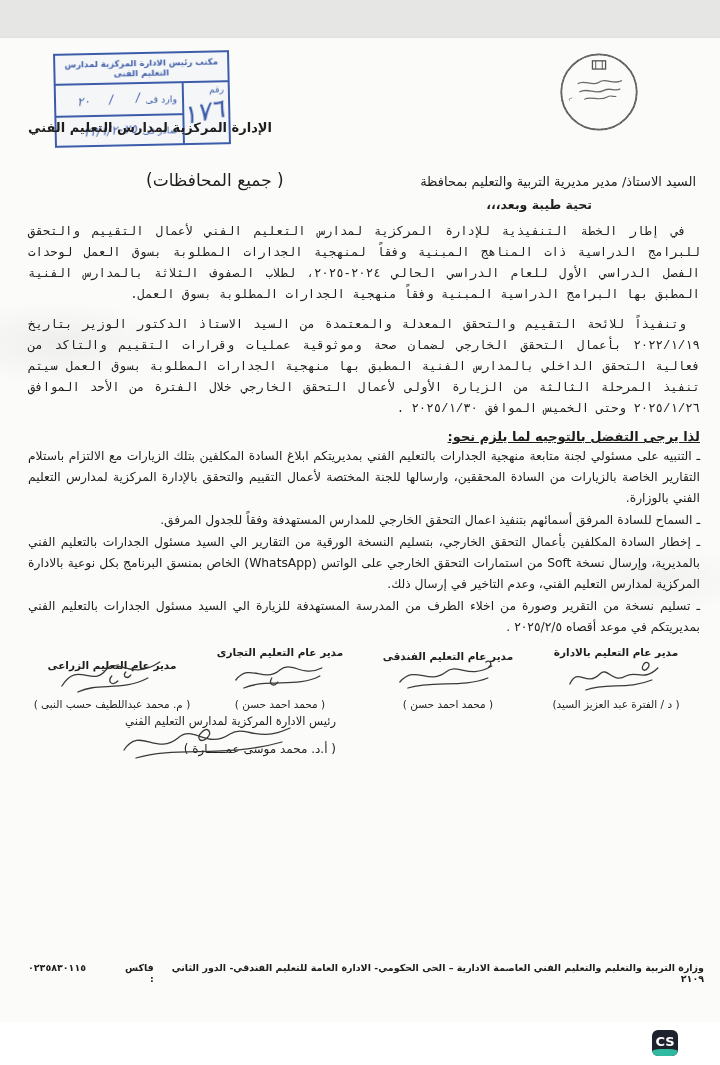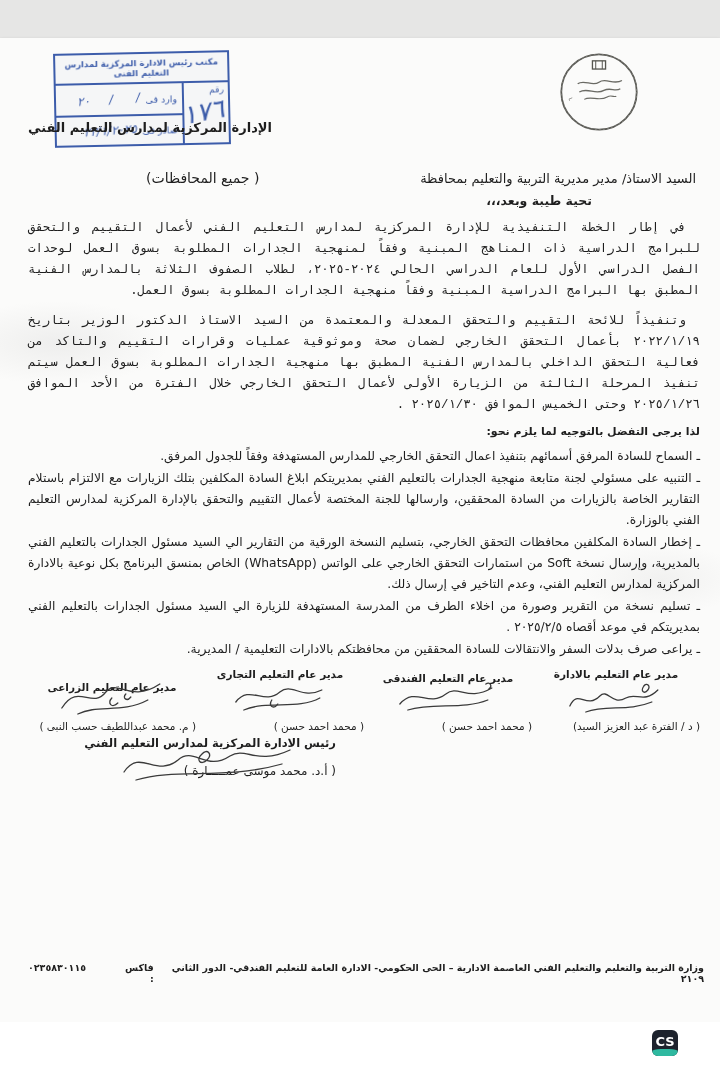--- a/index.html
+++ b/index.html
@@ -40,41 +40,41 @@
   .stamp-row { display:flex; align-items:center; gap:6px; padding:4px 5px; font-size:9.5px; min-height:30px; }
   .stamp-row + .stamp-row { border-top:2px solid #3c5caa; }
   .stamp-hw { font-style:italic; font-size:12px; white-space:pre; transform:rotate(-3deg); }
 
   .seal { position:absolute; left:530px; top:13px; width:82px; height:82px; }
   .dept-title { position:absolute; top:82px; left:0; font-size:13px; font-weight:bold; }
 
   
   .addressee-row { display:flex; justify-content:space-between; align-items:baseline; padding:4px 4px 0 118px; }
   .addressee-line { font-size:13px; }
-  .addressee-scope { font-size:14px; }
+  .addressee-scope { font-size:17px; }
   .greeting { font-size:12.5px; font-weight:bold; margin:7px 108px 0 0; }
 
   
   .body-text { margin-top:10px; }
   .para { font-size:12.3px; line-height:21px; text-align:justify; text-indent:14px; margin-bottom:9px;font-family:Liberation Mono, monospace; }
-  .directive { font-size:11px; font-weight:bold; margin:4px 0 8px; }
+  .directive { font-size:13px; font-weight:bold; text-decoration:underline; margin:4px 0 2px; }
   .bullet { font-size:12.3px; line-height:21px; text-align:justify; margin-bottom:1px; }
   .closing { text-align:center; font-size:13px; font-weight:bold; margin:9px 40px 4px 0; }
 
   
   .directors { display:flex; direction:rtl; margin-top:8px; }
   .director { flex:1; position:relative; height:66px; text-align:center; }
   .director .title { font-size:10.5px; font-weight:bold; white-space:nowrap; }
   .director:nth-child(2) .title { margin-top:4px; }
   .director:nth-child(4) .title { margin-top:13px; }
-  .director .name { position:absolute; bottom:2px; right:0; left:0; font-size:10.5px; white-space:nowrap;text-align:right; }
+  .director .name { position:absolute; bottom:2px; right:0; left:0; font-size:10.5px; white-space:nowrap; }
   .director svg { position:absolute; top:8px; left:12%; width:76%; height:44px; }
 
   .head-sign { width:290px; margin:2px auto 0 18px; position:relative; }
-  .head-sign .title { font-size:11.5px; font-weight:bold; }
+  .head-sign .title { font-size:11.5px; font-weight:normal; }
   .head-sign .name { font-size:12px; margin-top:14px; }
   .head-sign svg { position:absolute; top:2px; right:30px; width:200px; height:52px; }
 
   .sig-stroke { fill:none; stroke:#3a3a3a; stroke-width:1.3; stroke-linecap:round; }
 
   
   .page-footer { position:absolute; bottom:38px; left:28px; right:16px; display:flex; direction:rtl; justify-content:space-between; align-items:baseline; font-size:9.5px; font-weight:bold; }
   .fax-group { display:inline-flex; direction:rtl; gap:34px; }
 
   
@@ -137,25 +137,24 @@
     <div class="addressee-row">
       <span class="addressee-line">السيد الاستاذ/ مدير مديرية التربية والتعليم بمحافظة</span>
       <span class="addressee-scope">( جميع المحافظات)</span>
     </div>
     <div class="greeting">تحية طيبة وبعد،،،</div>
 
     <div class="body-text">
       <p class="para">في إطار الخطة التنفيذية للإدارة المركزية لمدارس التعليم الفني لأعمال التقييم والتحقق للبرامج الدراسية ذات المناهج المبنية وفقاً لمنهجية الجدارات المطلوبة بسوق العمل لوحدات الفصل الدراسي  الأول  للعام الدراسي الحالي ٢٠٢٤-٢٠٢٥، لطلاب الصفوف الثلاثة بالمدارس الفنية المطبق بها البرامج الدراسية المبنية وفقاً منهجية الجدارات المطلوبة بسوق العمل.</p>
       <p class="para">وتنفيذاً للائحة التقييم والتحقق المعدلة والمعتمدة من السيد الاستاذ الدكتور الوزير بتاريخ ٢٠٢٢/١/١٩ بأعمال التحقق الخارجي لضمان صحة وموثوقية عمليات وقرارات التقييم والتاكد من فعالية التحقق الداخلي بالمدارس الفنية المطبق بها منهجية الجدارات المطلوبة بسوق العمل سيتم تنفيذ المرحلة الثالثة من الزيارة الأولى لأعمال التحقق الخارجي خلال الفترة من الأحد الموافق ٢٠٢٥/١/٢٦ وحتى الخميس الموافق ٢٠٢٥/١/٣٠ .</p>
       <div class="directive">لذا يرجى التفضل بالتوجيه لما يلزم نحو:</div>
+      <div class="bullet">ـ التنبيه على مسئولي لجنة متابعة منهجية الجدارات بالتعليم الفني بمديريتكم ابلاغ السادة المكلفين بتلك الزيارات مع الالتزام باستلام التقارير الخاصة بالزيارات من السادة المحققين، وارسالها للجنة المختصة لأعمال التقييم والتحقق بالإدارة المركزية لمدارس التعليم الفني بالوزارة.</div>
       <div class="bullet">ـ السماح للسادة المرفق أسمائهم بتنفيذ اعمال التحقق الخارجي للمدارس المستهدفة وفقاً للجدول المرفق.</div>
-      <div class="bullet">ـ التنبيه على مسئولي لجنة متابعة منهجية الجدارات بالتعليم الفني بمديريتكم ابلاغ السادة المكلفين بتلك الزيارات مع الالتزام باستلام التقارير الخاصة بالزيارات من السادة المحققين، وارسالها للجنة المختصة لأعمال التقييم والتحقق بالإدارة المركزية لمدارس التعليم الفني بالوزارة.</div>
-      <div class="bullet">ـ إخطار السادة المكلفين محافظات التحقق الخارجي، بتسليم النسخة الورقية من التقارير الي السيد مسئول الجدارات بالتعليم الفني بالمديرية، وإرسال نسخة Soft من استمارات التحقق الخارجي على الواتس (WhatsApp) الخاص بمنسق البرنامج بكل نوعية بالادارة المركزية لمدارس التعليم الفني، وعدم التاخير في إرسال ذلك.</div>
+      <div class="bullet">ـ إخطار السادة المكلفين بأعمال التحقق الخارجي، بتسليم النسخة الورقية من التقارير الي السيد مسئول الجدارات بالتعليم الفني بالمديرية، وإرسال نسخة Soft من استمارات التحقق الخارجي على الواتس (WhatsApp) الخاص بمنسق البرنامج بكل نوعية بالادارة المركزية لمدارس التعليم الفني، وعدم التاخير في إرسال ذلك.</div>
       <div class="bullet">ـ تسليم نسخة من التقرير وصورة من اخلاء الطرف من المدرسة المستهدفة للزيارة الي السيد مسئول الجدارات بالتعليم الفني بمديريتكم في موعد أقصاه ٢٠٢٥/٢/٥ .</div>
-      <div class="bullet">ـ يراعى صرف بدلات السفر والانتقالات للسادة المحققين من محافظتكم بالادارات التعليمية / المديرية.</div>
     </div>
 
     <div class="directors">
 
       <div class="director">
         <div class="title">مدير عام التعليم بالادارة</div>
         <svg viewBox="0 0 120 44">
           <path class="sig-stroke" d="M14,30 C22,12 30,34 44,20 C52,12 56,30 70,22 C80,16 88,28 102,14"></path>
           <path class="sig-stroke" d="M30,36 C50,28 72,36 96,26"></path>
           <path class="sig-stroke" d="M88,10 c3,-4 7,0 4,4 c-3,4 -8,2 -4,-4"></path>

